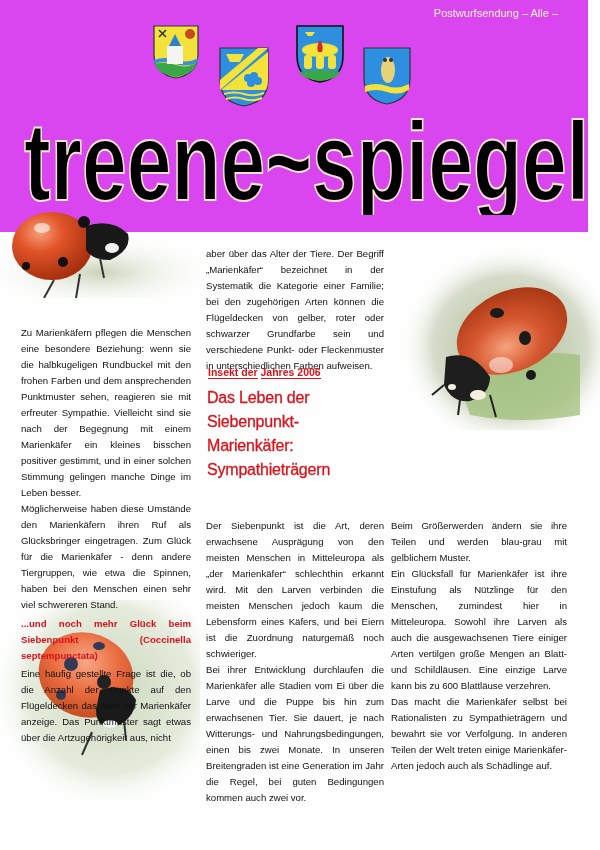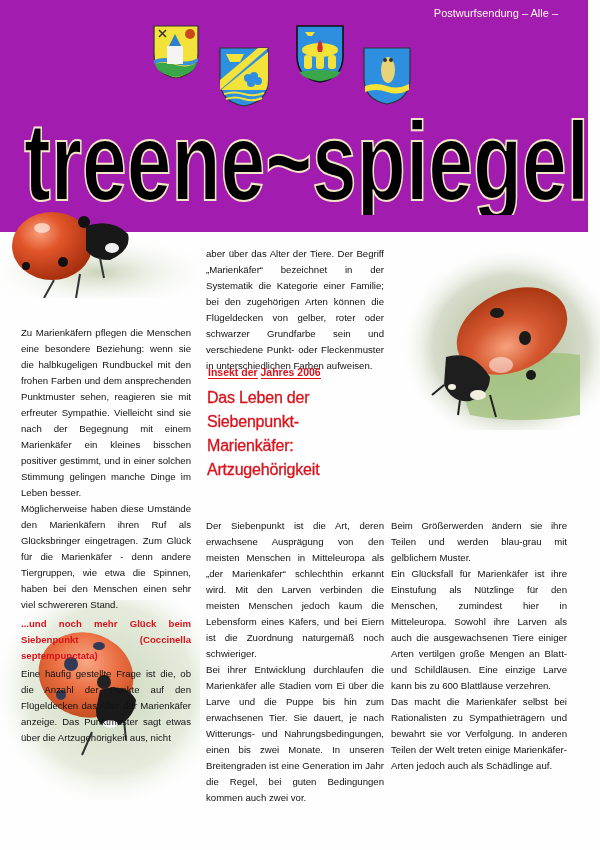--- a/index.html
+++ b/index.html
@@ -1,17 +1,17 @@
 <!DOCTYPE html>
 <html><head>
 <meta charset="utf-8">
 <style>
   html, body { margin:0; padding:0; }
   body { width:600px; height:850px; position:relative; overflow:hidden; background:#fefefe; font-family:"Liberation Sans", sans-serif; }
-  .header { position:absolute; left:0; top:0; width:588px; height:232px; background:#a21caf; }
+  .header { position:absolute; left:0; top:0; width:588px; height:232px; background:#d946ef; }
   .post { position:absolute; right:30px; top:7px; color:#fff6e8; font-size:11px; font-family:"Liberation Sans", sans-serif; }
   .crests { position:absolute; left:150px; top:24px; width:280px; height:90px; }
   .crest { position:absolute; }
   .mast { position:absolute; left:24px; top:40px; width:570px; height:175px; }
   .subline { position:absolute; left:116px; top:198px; color:#fff4e0; font-weight:bold; font-size:10.4px; font-family:"Liberation Sans", sans-serif; letter-spacing:0.05px; white-space:nowrap; }
   .photo { position:absolute; }
   .col { position:absolute; font-family:"Liberation Sans", sans-serif; font-size:9.6px; line-height:16px; color:#111; text-align:justify; }
   .col p { margin:0; }
   .sub-red { color:#d9121b; font-weight:bold; }
   .kicker { position:absolute; left:208px; top:366px; color:#d9121b; font-weight:bold; font-size:10.5px; font-family:"Liberation Sans", sans-serif;text-align:right; }
@@ -160,21 +160,21 @@
 </div>
 
 <div class="kicker">
   <span>Insekt der</span>
   <span>Jahres 2006</span>
 </div>
 <div class="headline">
   <div>Das Leben der</div>
   <div>Siebenpunkt-</div>
   <div>Marienkäfer:</div>
-  <div>Artzugehörigkeit</div>
+  <div>Sympathieträgern</div>
 </div>
 
 <div class="col" style="left:206px;top:518px;width:178px;">
   <p>Der Siebenpunkt ist die Art, deren erwachsene Ausprägung von den meisten Menschen in Mitteleuropa als „der Marienkäfer“ schlechthin erkannt wird. Mit den Larven verbinden die meisten Menschen jedoch kaum die Lebensform eines Käfers, und bei Eiern ist die Zuordnung naturgemäß noch schwieriger.</p>
   <p>Bei ihrer Entwicklung durchlaufen die Marienkäfer alle Stadien vom Ei über die Larve und die Puppe bis hin zum erwachsenen Tier. Sie dauert, je nach Witterungs- und Nahrungsbedingungen, einen bis zwei Monate. In unseren Breitengraden ist eine Generation im Jahr die Regel, bei guten Bedingungen kommen auch zwei vor.</p>
 </div>
 
 <div class="col" style="left:391px;top:518px;width:176px;">
   <p>Beim Größerwerden ändern sie ihre Teilen und werden blau-grau mit gelblichem Muster.</p>
   <p>Ein Glücksfall für Marienkäfer ist ihre Einstufung als Nützlinge für den Menschen, zumindest hier in Mitteleuropa. Sowohl ihre Larven als auch die ausgewachsenen Tiere einiger Arten vertilgen große Mengen an Blatt- und Schildläusen. Eine einzige Larve kann bis zu 600 Blattläuse verzehren.</p>

